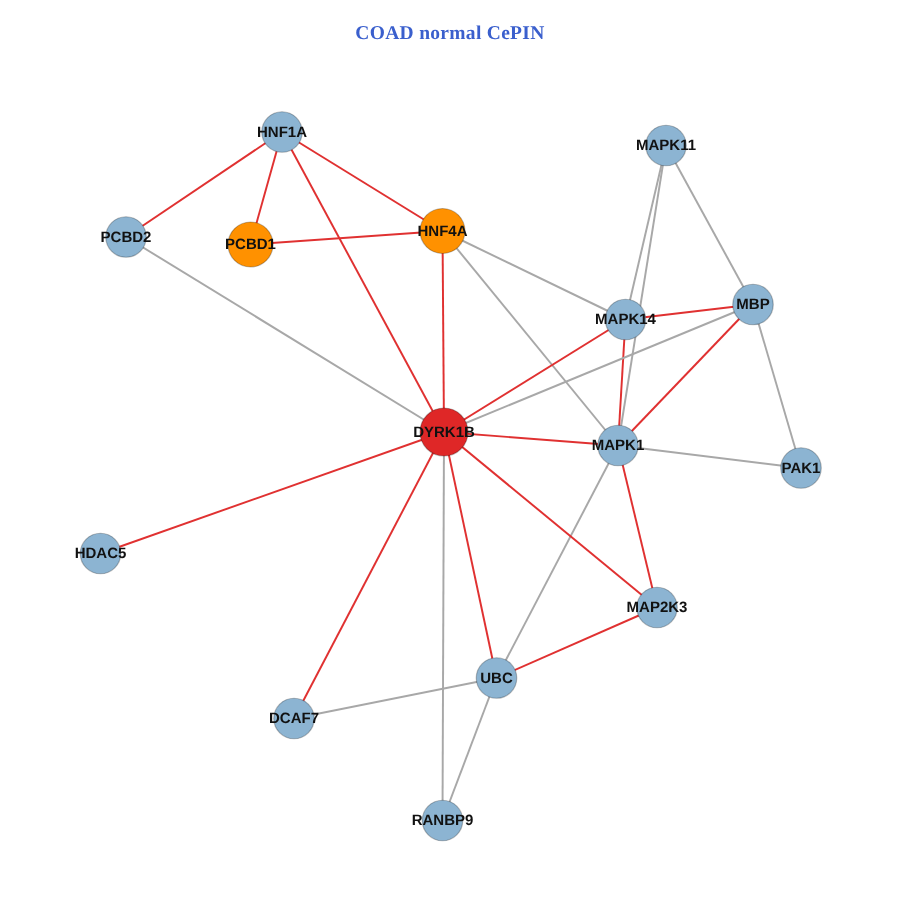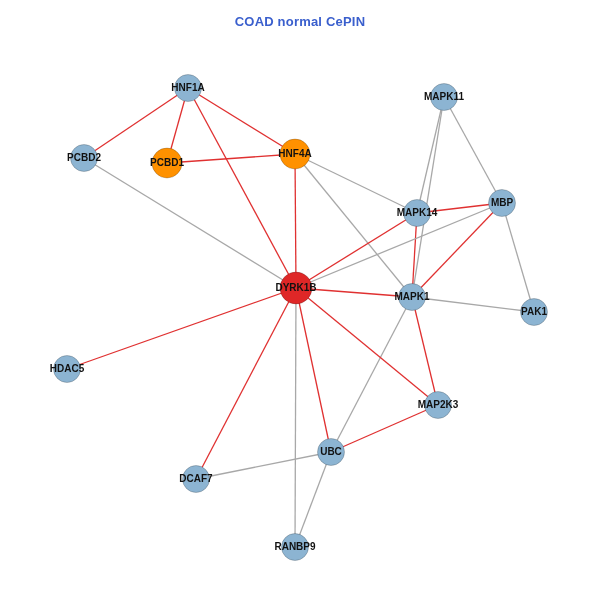--- a/index.html
+++ b/index.html
@@ -17,20 +17,21 @@
   }
   .figure-title {
     position: absolute;
     top: 14px;
     left: 0;
     width: 100%;
     text-align: center;
     font-size: 13px;
     font-weight: bold;
     letter-spacing: 0.2px;
+    font-family: Liberation Serif, serif;
   }
   svg {
     position: absolute;
     top: 0;
     left: 0;
   }
   .node-label {
     font-family: "Liberation Sans", sans-serif;
     font-size: 10px;
     font-weight: bold;

